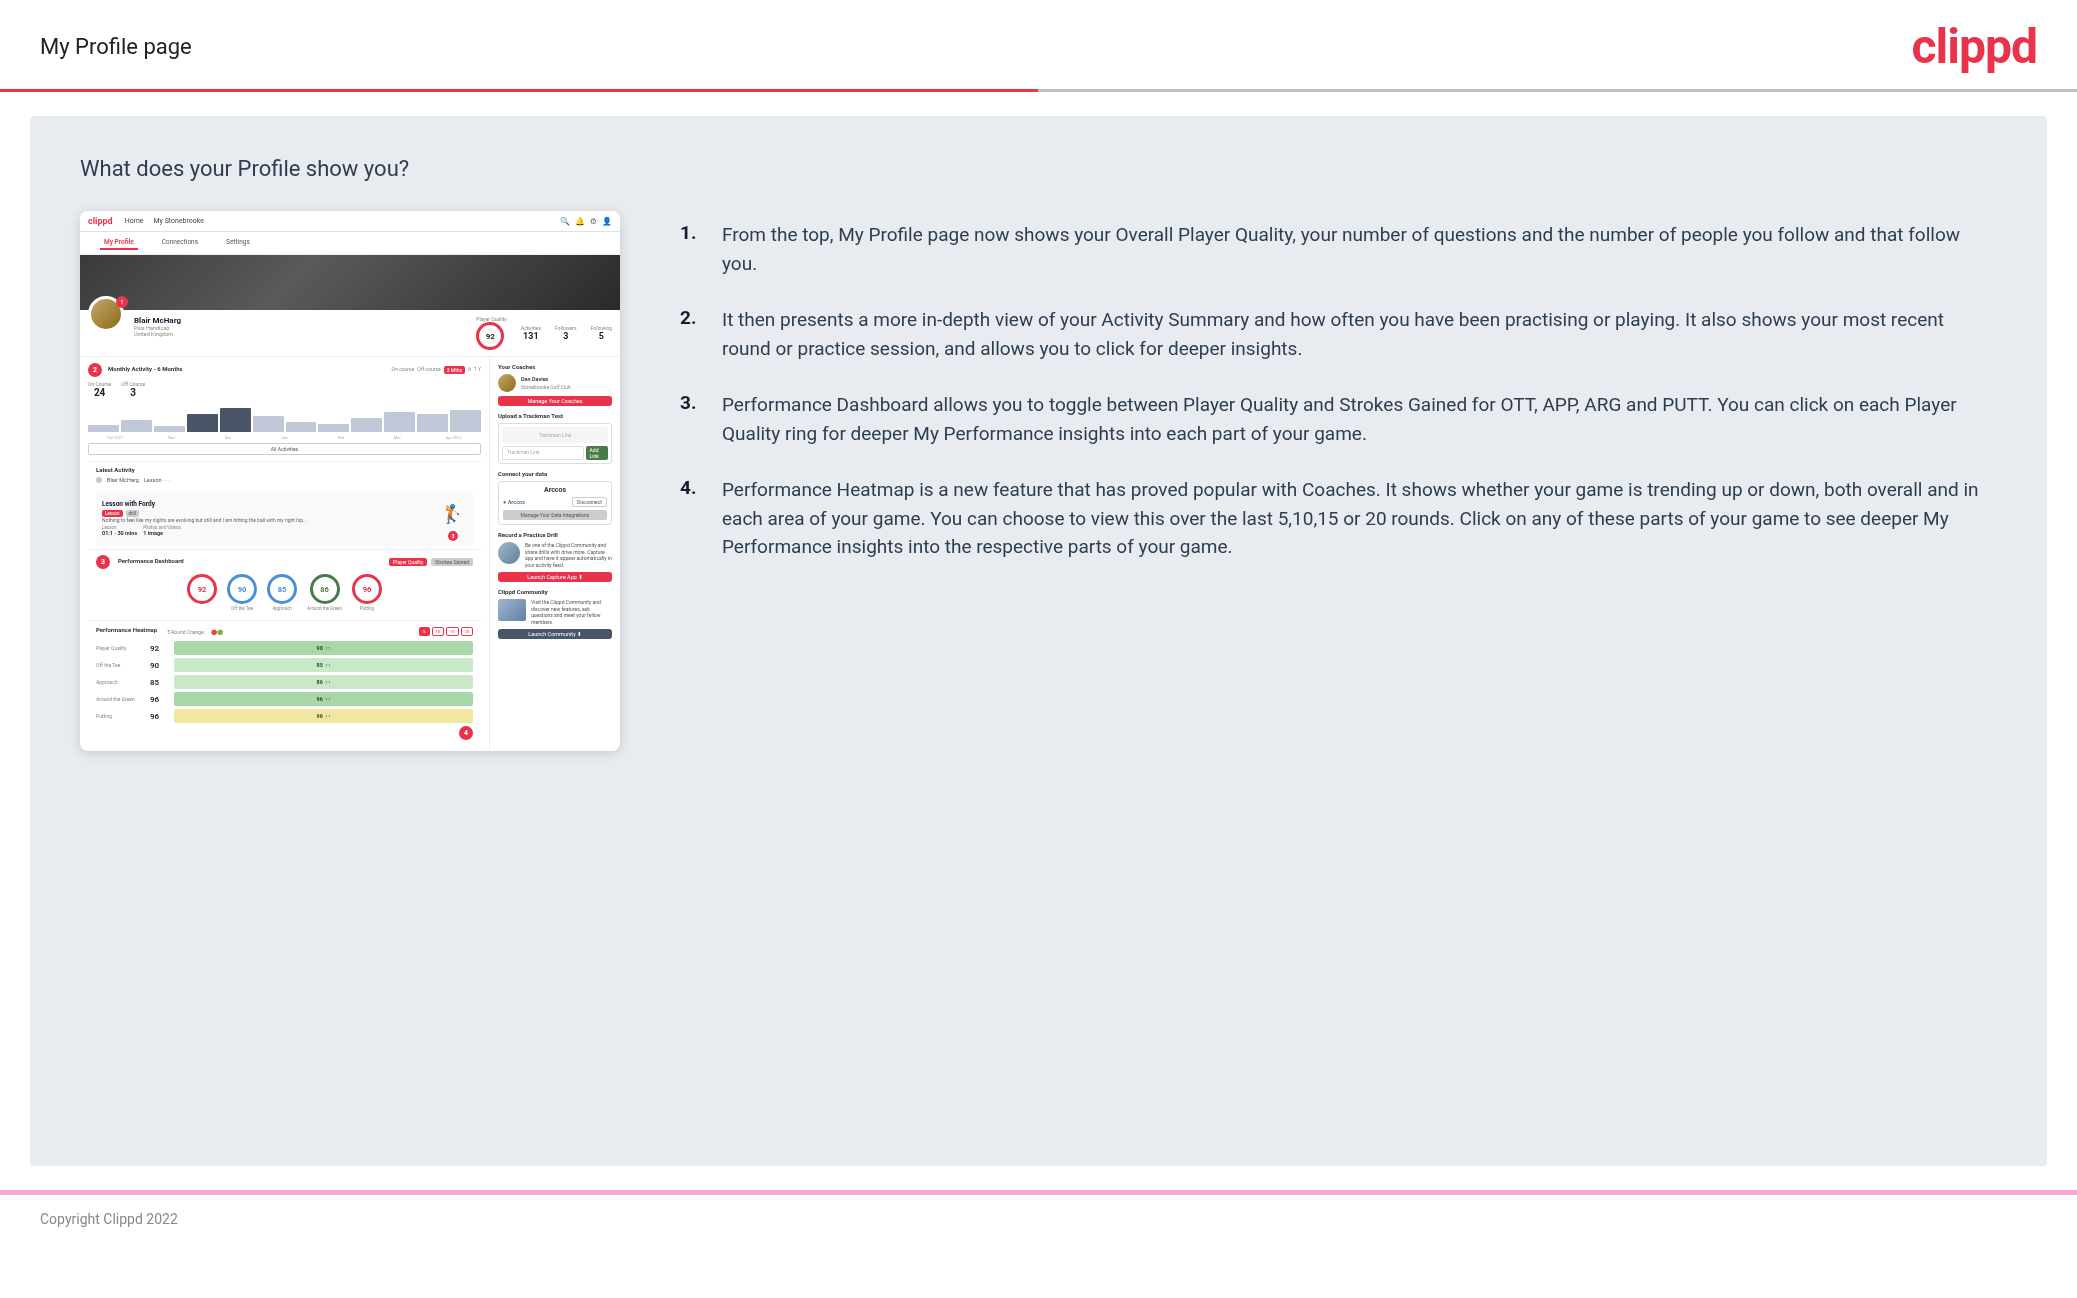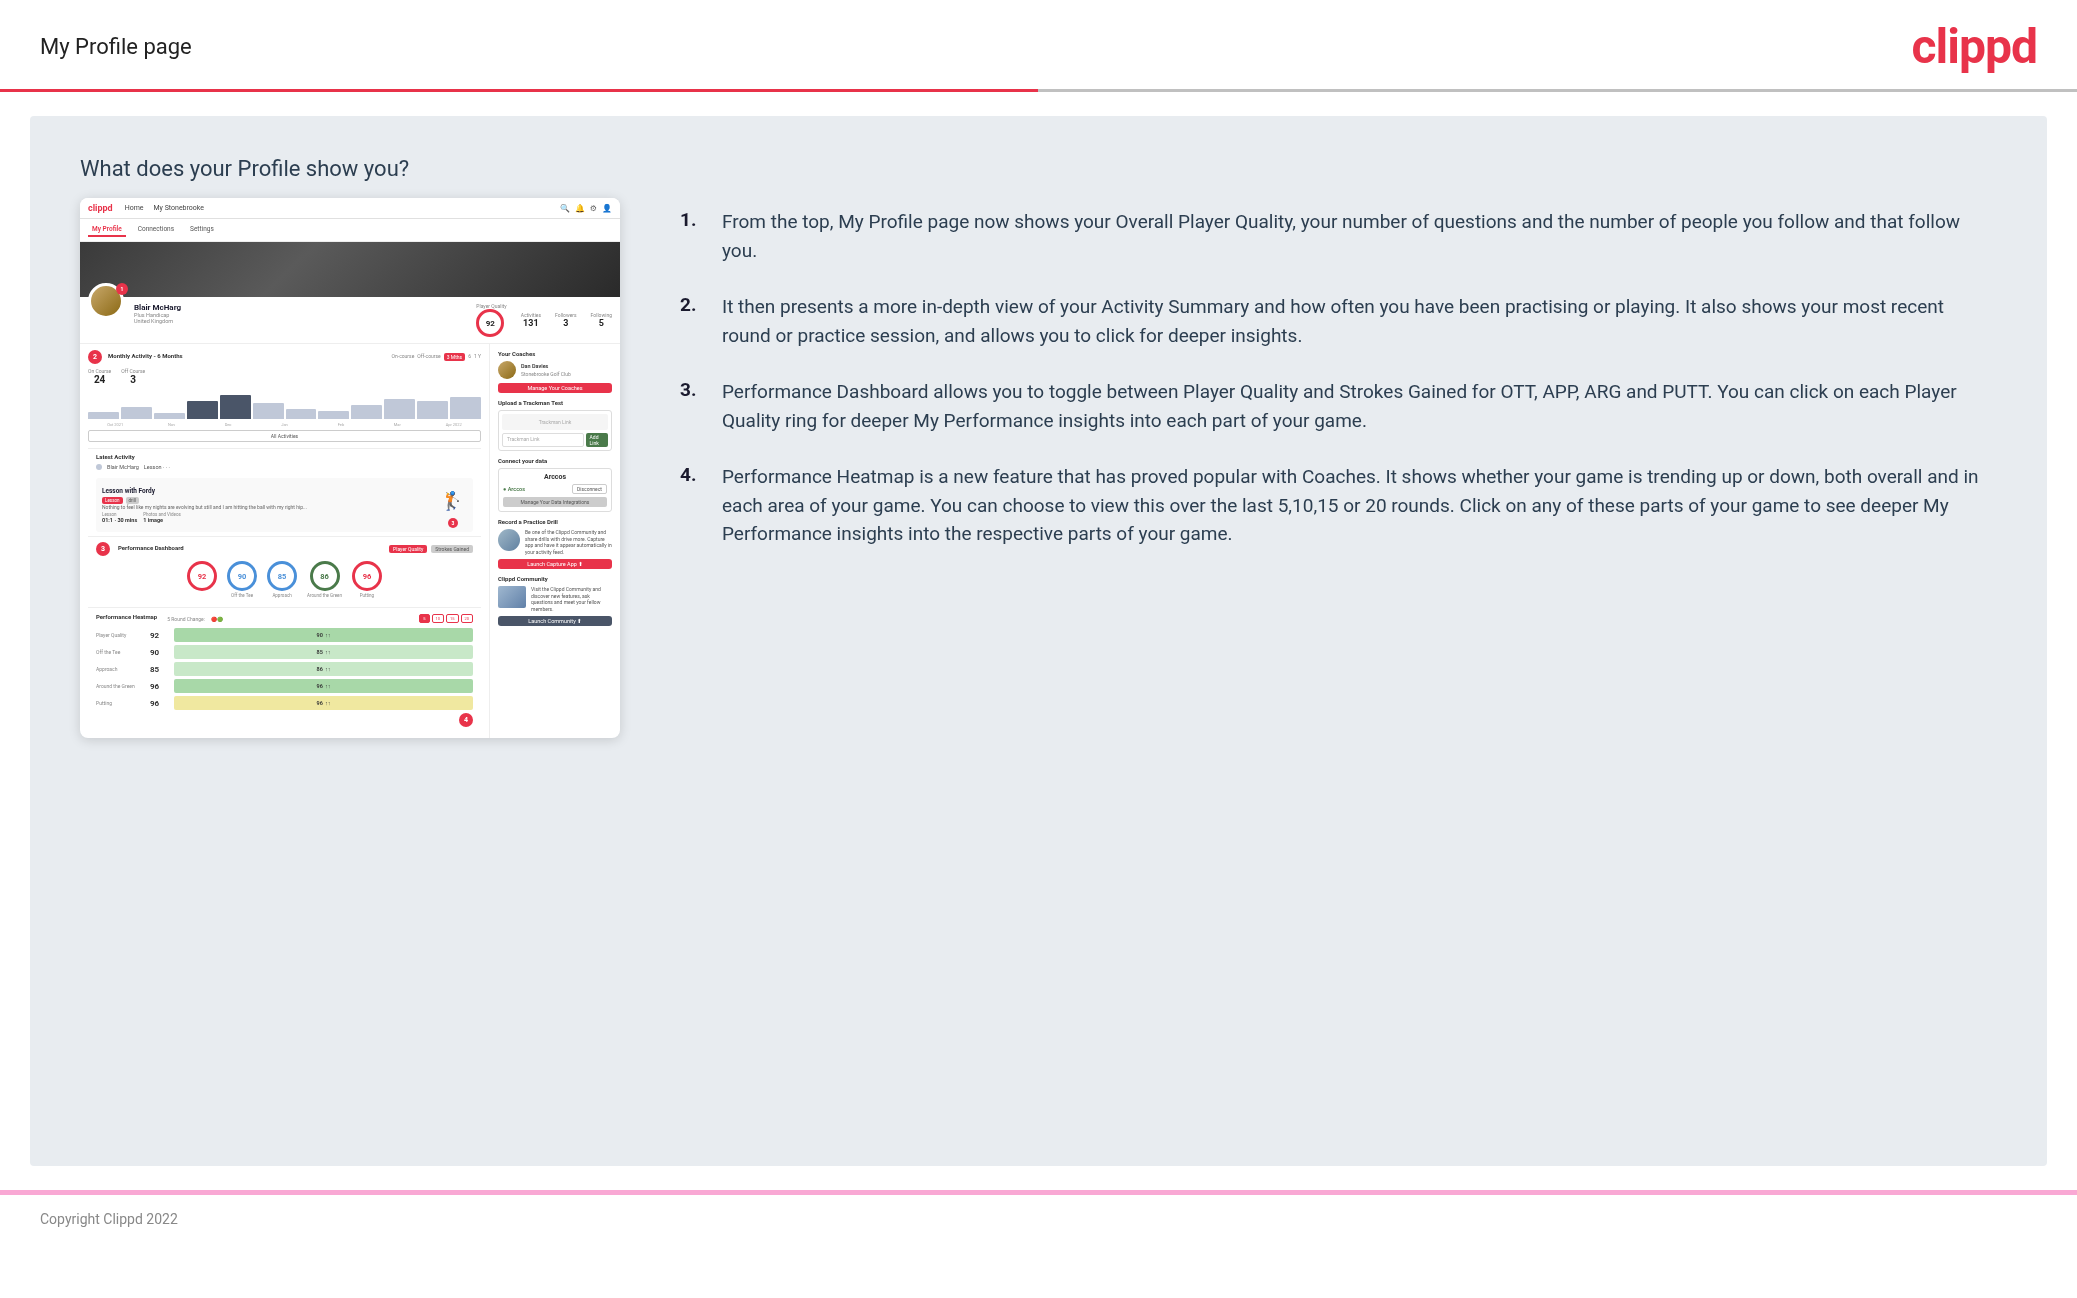--- a/index.html
+++ b/index.html
@@ -51,21 +51,21 @@
     .content-title {
       font-size: 32px;
       font-weight: 700;
       color: #1a1a2e;
       margin-bottom: 6px;
     }
     .content-subtitle {
       font-size: 22px;
       font-weight: 400;
       color: #2c3e50;
-      margin-bottom: 17px;
+      margin-bottom: 30px;
     }
 
     .main-layout {
       display: flex;
       gap: 60px;
       align-items: flex-start;
     }
 
     
     .screenshot-panel {
@@ -113,20 +113,21 @@
       background: #fff;
       padding: 4px 8px;
       display: flex;
       gap: 8px;
       border-bottom: 1px solid #eee;
     }
     .mockup-sub-tab {
       font-size: 6.5px;
       color: #555;
       padding: 2px 4px;
+      margin-left: 12px;
     }
     .mockup-sub-tab-active {
       color: #e8334a;
       border-bottom: 2px solid #e8334a;
       font-weight: 600;
     }
 
     
     .mockup-hero {
       background: #4a4a4a;

